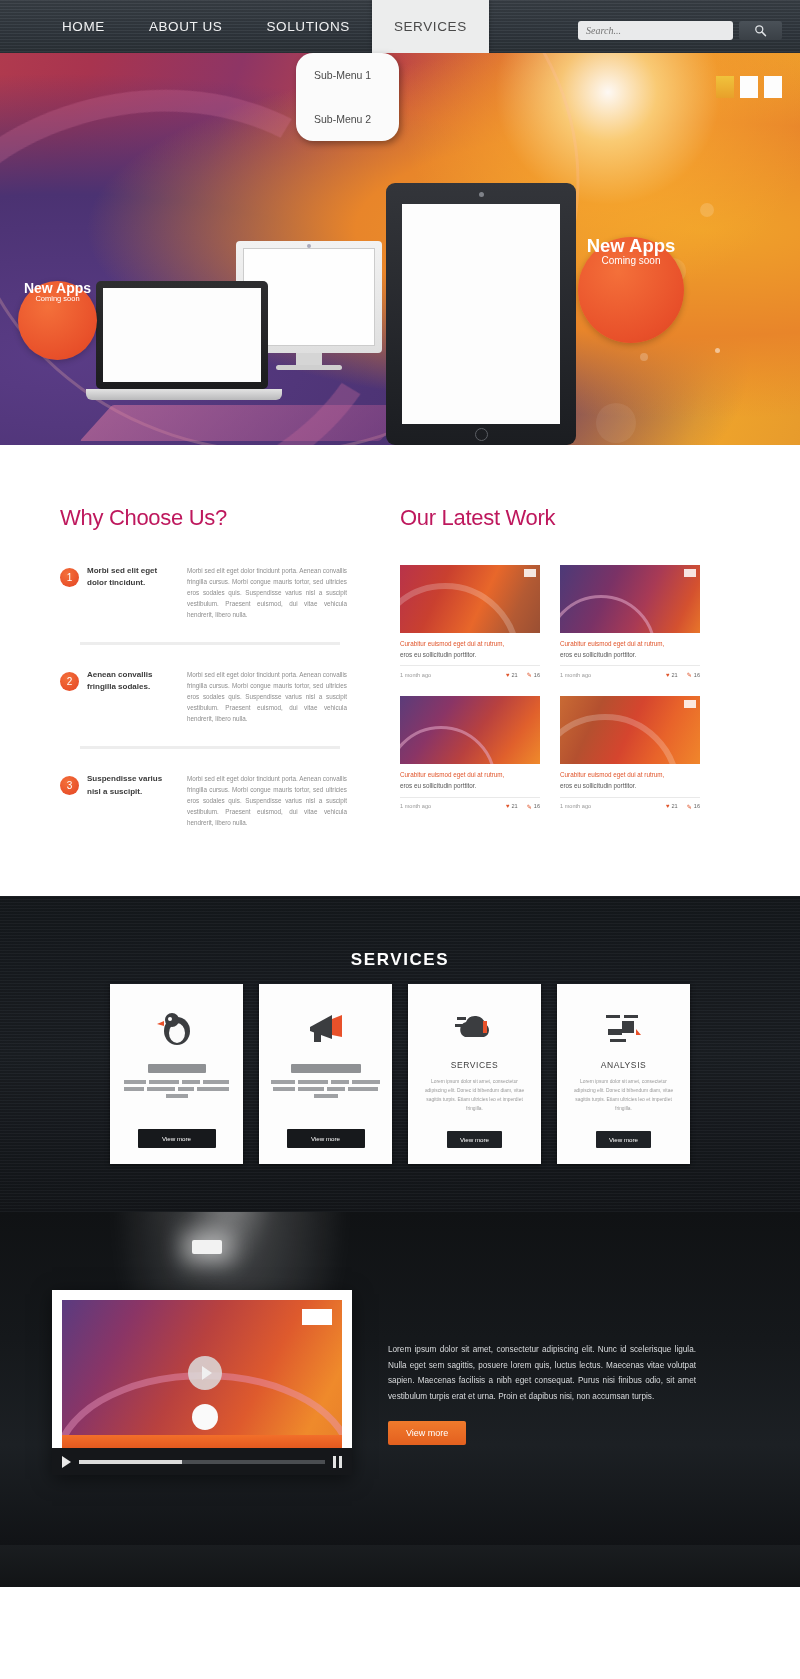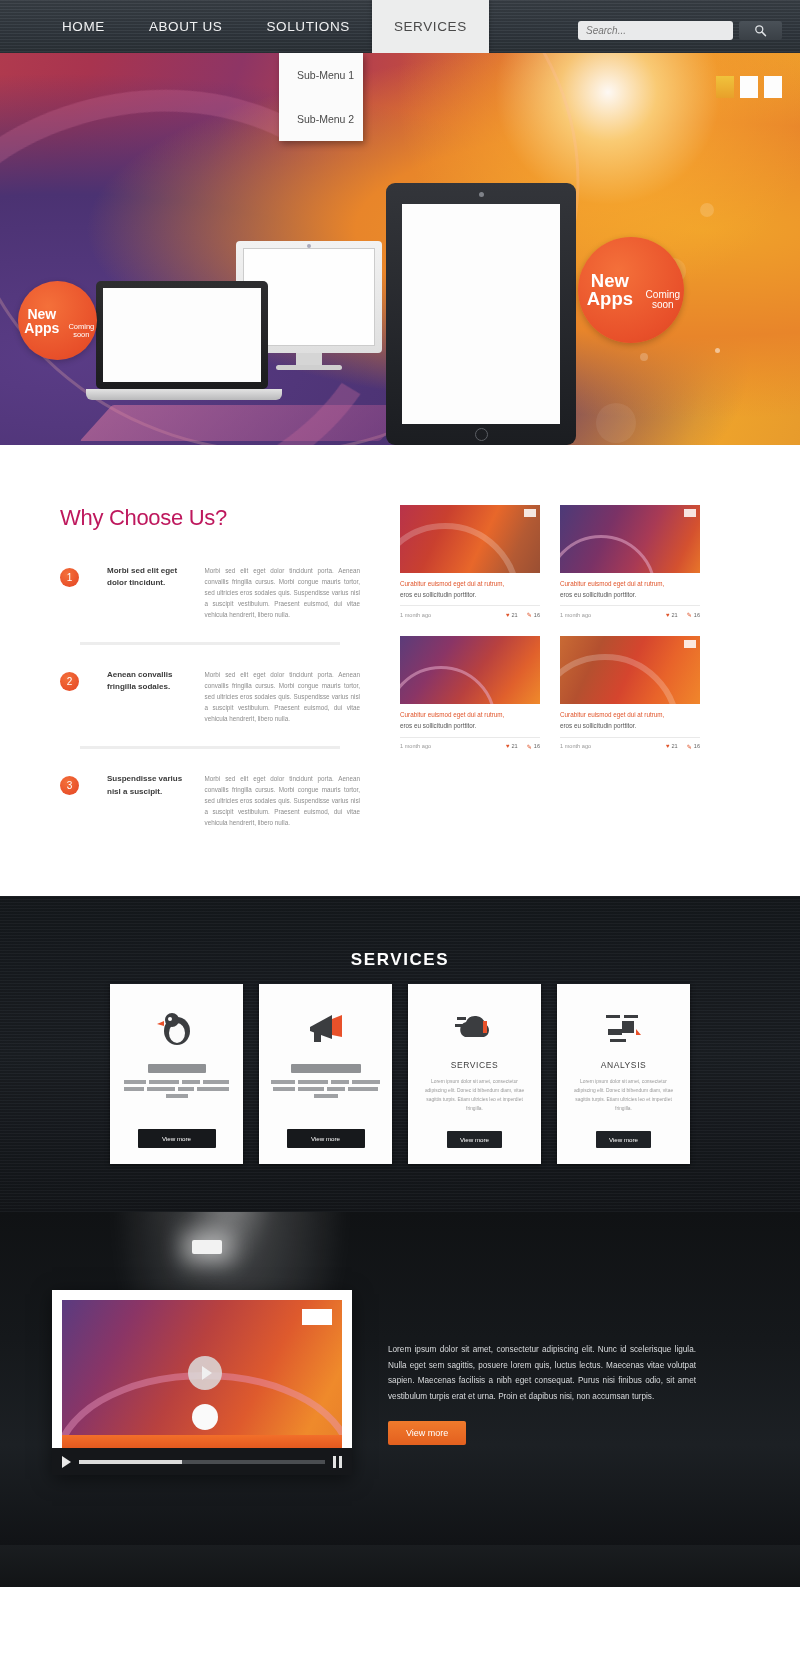--- a/index.html
+++ b/index.html
@@ -38,25 +38,26 @@
     font-family: "Liberation Sans", sans-serif;
   }
   .nav-link.active {
     background: #eceded;
     color: #4a4a4a;
     box-shadow: 0 0 4px rgba(0,0,0,0.3);
   }
   .submenu {
     position: absolute;
     top: 53px;
-    left: 279px;
-    width: 84px;
+    left: 296px;
+    width: 103px;
     background: #fbfbfb;
     box-shadow: 2px 3px 7px rgba(0,0,0,0.35);
     z-index: 40;
+    border-radius: 17px;
   }
   .submenu-item {
     font-size: 10.5px;
     color: #4a4a4a;
     padding: 16px 0 16px 18px;
     cursor: pointer;
     white-space: nowrap;
   }
   .search-wrap {
     position: absolute;
@@ -68,21 +69,21 @@
   .search-input {
     width: 155px;
     height: 19px;
     border: none;
     border-radius: 3px;
     background: #e9eaeb;
     font-style: italic;
     font-size: 10px;
     color: #8a8d90;
     padding: 0 8px;
-    font-family: Liberation Sans, sans-serif;
+    font-family: Liberation Serif, serif;
     outline: none;
   }
   .search-btn {
     width: 43px;
     height: 19px;
     margin-left: 6px;
     border: none;
     border-radius: 3px;
     background: linear-gradient(180deg,#4a5158,#3a4046);
     cursor: pointer;
@@ -133,31 +134,31 @@
   .hero-dot { width: 18px; height: 22px; background: #fdfdfd; cursor: pointer; }
   .hero-dot.active { background: linear-gradient(180deg,#f0c33c,#e8a02a); }
 
   .badge {
     position: absolute;
     border-radius: 50%;
     background: radial-gradient(circle at 38% 32%, #f4703a, #e8502a 70%, #d9471f 100%);
     color: #fff;
     text-align: center;
     display: flex;
-    flex-direction: row;
+    flex-direction: column;
     align-items: center;
     justify-content: flex-start;
     box-shadow: 0 2px 6px rgba(0,0,0,0.22);
   }
   .badge-left { left: 18px; top: 228px; width: 79px; height: 79px; }
   .badge-right { left: 578px; top: 184px; width: 106px; height: 106px; }
   .badge-title { font-weight: bold; line-height: 1; }
   .badge-left .badge-title { font-size: 14px; }
   .badge-right .badge-title { font-size: 18.5px; }
-  .badge-sub { line-height: 1; margin-top: 20px; }
+  .badge-sub { line-height: 1; margin-top: 0; }
   .badge-left .badge-sub { font-size: 7.5px; }
   .badge-right .badge-sub { font-size: 10px; }
 
   
   .dev { position: absolute; }
   .monitor { left: 236px; top: 188px; width: 146px; height: 126px; }
   .monitor .m-body { width: 146px; height: 112px; background: linear-gradient(180deg,#f2f2f2,#dfdfdf); border-radius: 4px; padding: 7px; }
   .monitor .m-screen { width: 100%; height: 100%; background: #fefefe; border: 1px solid #ccc; }
   .monitor .m-neck { width: 26px; height: 12px; background: #d5d5d5; margin: 0 auto; }
   .monitor .m-base { width: 66px; height: 5px; background: #cfcfcf; margin: 0 auto; border-radius: 3px; }
@@ -193,21 +194,21 @@
 
   .why-item { display: flex; align-items: flex-start; padding-bottom: 22px; }
   .why-sep { height: 3px; background: #ededed; margin: 0 20px 24px 20px; }
   .why-num {
     width: 19px; height: 19px; border-radius: 50%;
     background: radial-gradient(circle at 38% 32%, #f4703a, #e8502a 72%);
     color: #fff; font-size: 10px; line-height: 19px; text-align: center;
     flex: 0 0 19px; margin-top: 3px;
   }
   .why-head {
-    width: 90px; margin-left: 28px; font-size: 8px; font-weight: bold;
+    width: 90px; margin-left: 8px; font-size: 8px; font-weight: bold;
     color: #3b3b3b; line-height: 1.55;
   }
   .why-body {
     width: 160px; margin-left: 10px; font-size: 6.3px; color: #8d8d8d;
     line-height: 1.75; text-align: justify;
   }
 
   .work-grid { display: flex; flex-wrap: wrap; gap: 18px 20px; }
   .work-item { width: 140px; }
   .work-thumb {
@@ -442,20 +443,21 @@
         <div class="why-sep"></div>
 
         <div class="why-item">
           <div class="why-num">3</div>
           <div class="why-head">Suspendisse varius nisl a suscipit.</div>
           <div class="why-body">Morbi sed elit eget dolor tincidunt porta. Aenean convallis fringilla cursus. Morbi congue mauris tortor, sed ultricies eros sodales quis. Suspendisse varius nisl a suscipit vestibulum. Praesent euismod, dui vitae vehicula hendrerit, libero nulla.</div>
         </div>
       </div>
 
       <div class="col-right">
+        <div class="section-title">Our Latest Work</div>
         <div class="work-grid">
 
           <div class="work-item">
             <div class="work-thumb thumb-a">
               <div class="thumb-arc"></div>
                 <div class="thumb-corner"></div>
             </div>
             <div class="work-cap">
               <div>Curabitur euismod eget dui at rutrum,</div>
               <div class="cap2">eros eu sollicitudin porttitor.</div>

